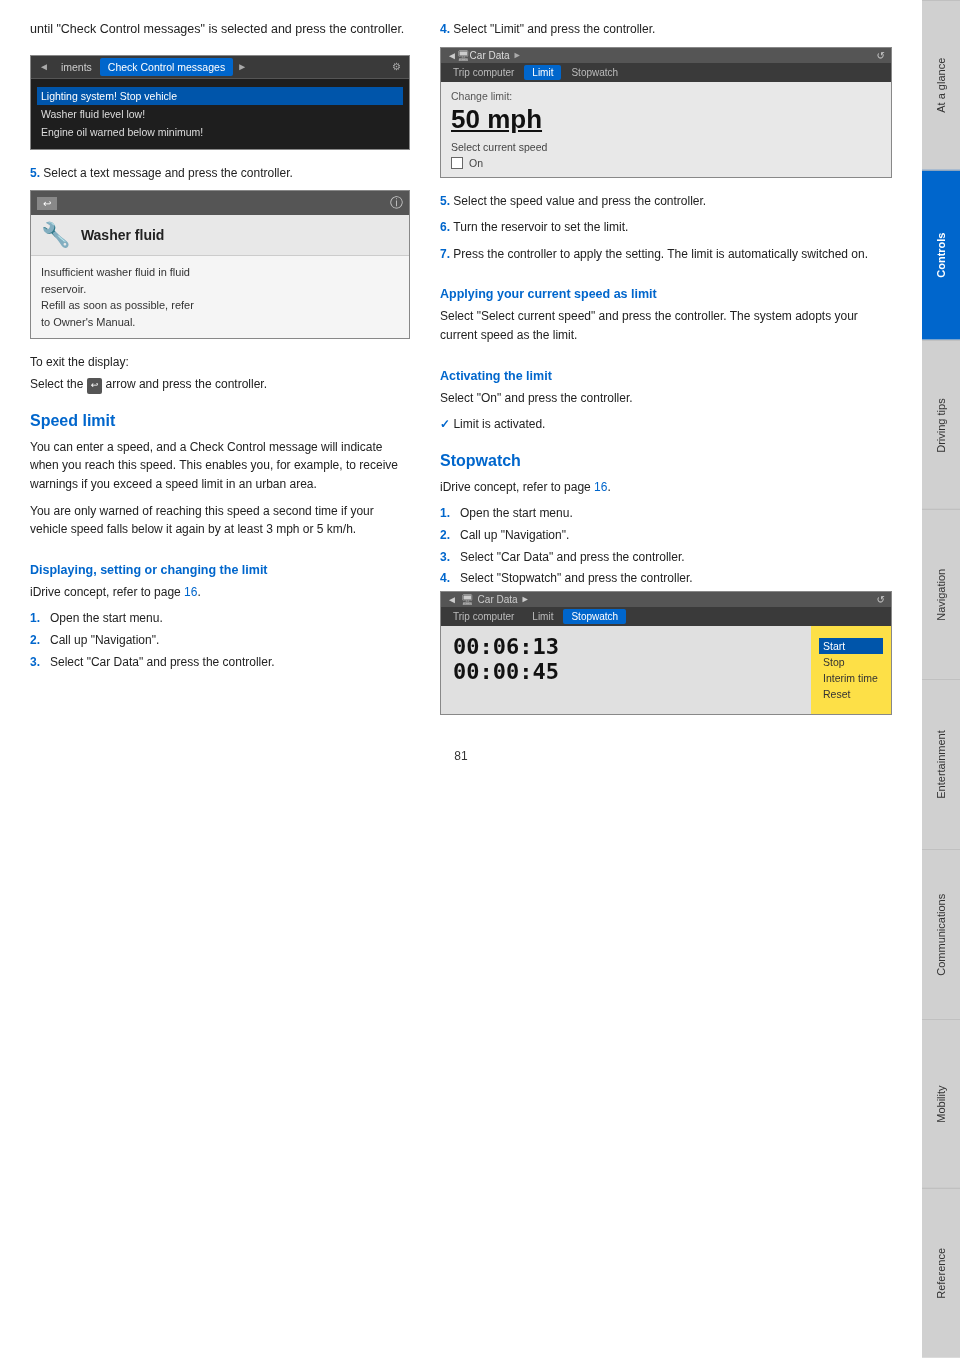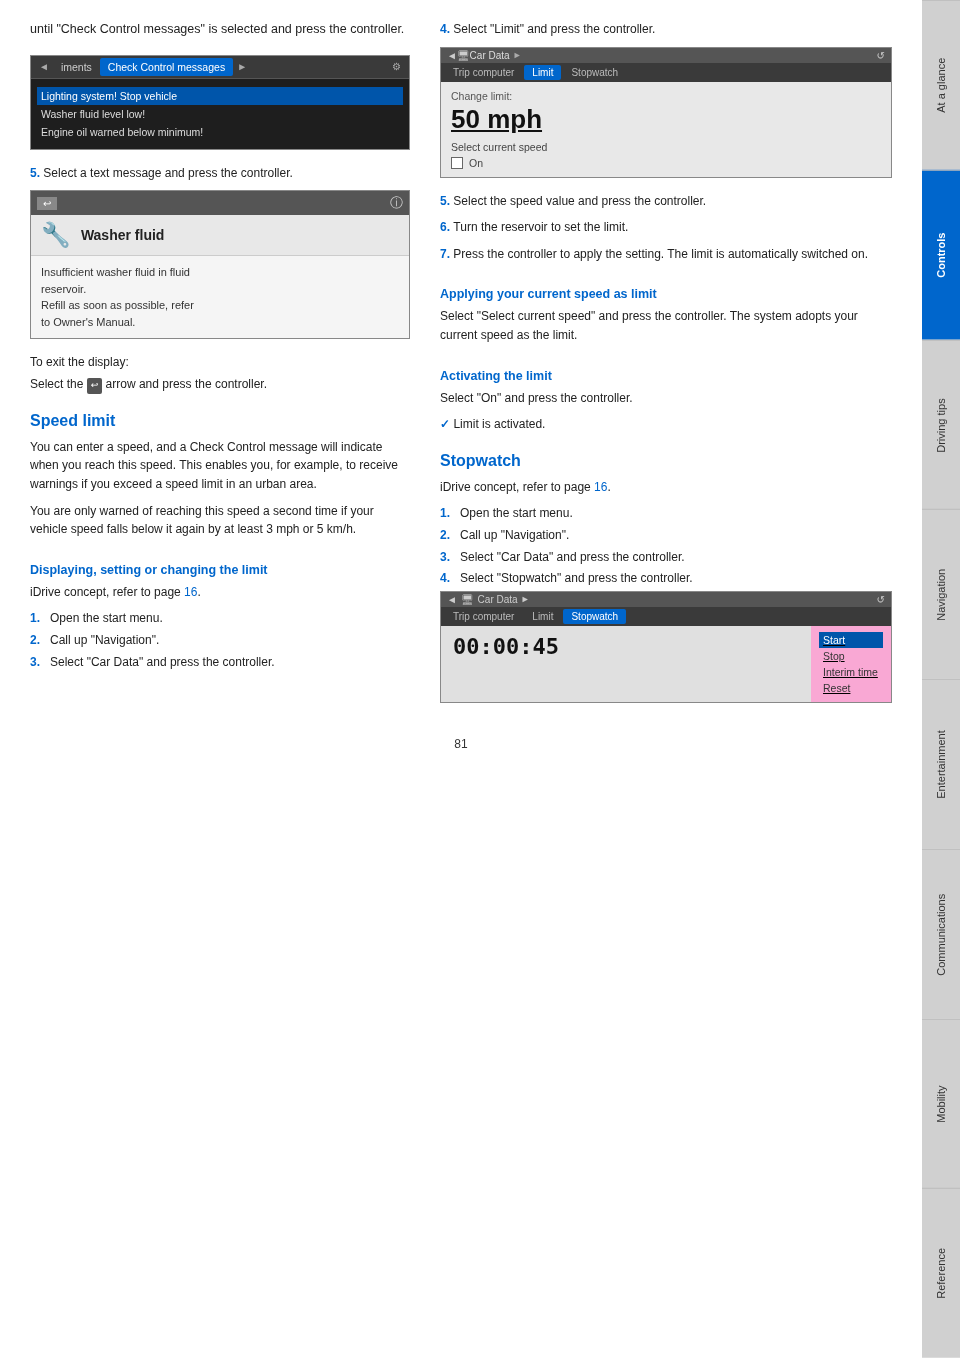--- a/index.html
+++ b/index.html
@@ -335,24 +335,23 @@
       padding: 8px 12px;
       flex: 1;
     }
     .sw-screen .sw-time-val {
       font-size: 22px;
       font-weight: bold;
       color: #111;
       font-family: monospace;
     }
     .sw-screen .sw-menu {
-      background: #f9a8d4;
-      padding: 6px 12px;
+      background: #fde047;
+      padding: 12px 12px;
       min-width: 80px;
-      text-decoration: underline;
     }
     .sw-screen .sw-menu-item {
       font-size: 10.5px;
       color: #333;
       padding: 2px 0;
     }
     .sw-screen .sw-menu-item.selected {
       background: #0055aa;
       color: #fff;
       padding: 2px 4px;
@@ -582,20 +581,21 @@
           <span style="margin:0 3px;font-size:9px;">►</span>
           <span class="icon-r">↺</span>
         </div>
         <div class="sw-tabs">
           <span class="st">Trip computer</span>
           <span class="st">Limit</span>
           <span class="st active">Stopwatch</span>
         </div>
         <div class="sw-body">
           <div class="sw-times">
+            <div class="sw-time-val">00:06:13</div>
             <div class="sw-time-val">00:00:45</div>
           </div>
           <div class="sw-menu">
             <div class="sw-menu-item selected">Start</div>
             <div class="sw-menu-item">Stop</div>
             <div class="sw-menu-item">Interim time</div>
             <div class="sw-menu-item">Reset</div>
           </div>
         </div>
       </div>

